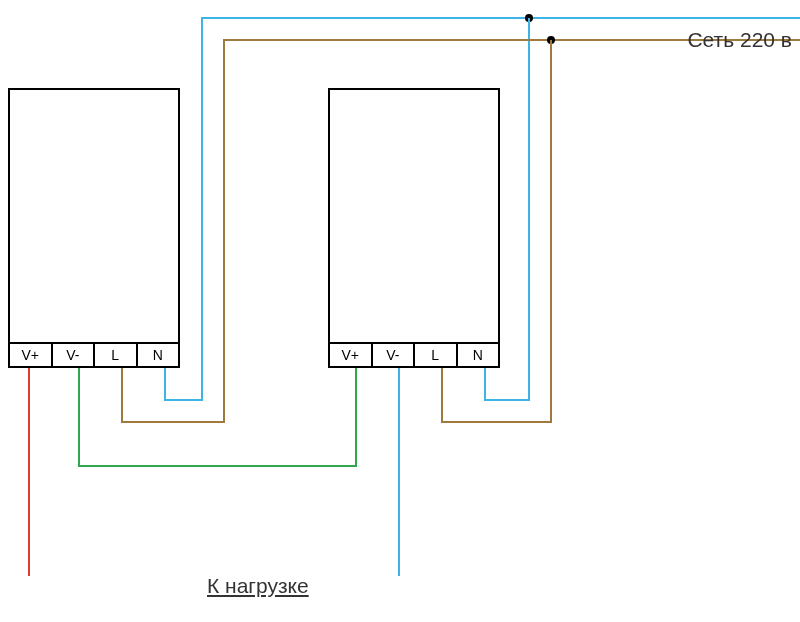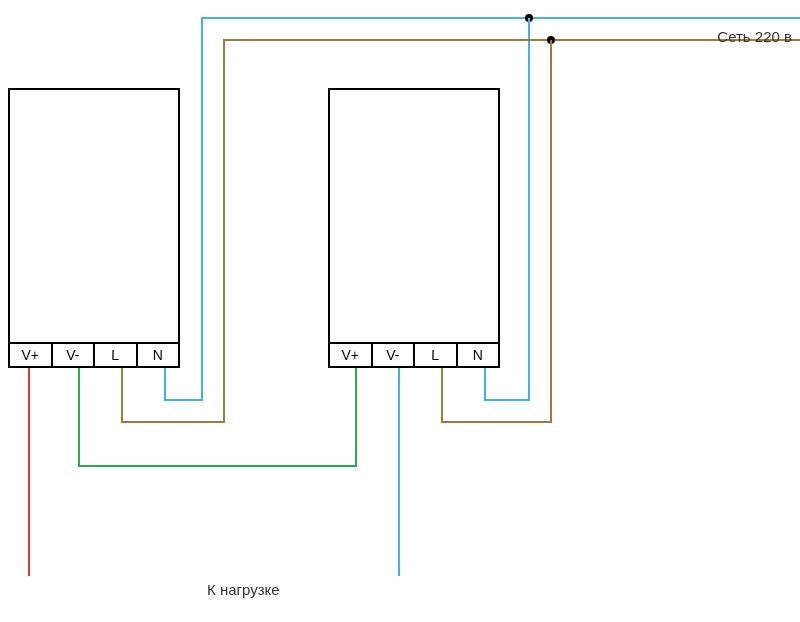--- a/index.html
+++ b/index.html
@@ -50,30 +50,31 @@
       align-items: center;
       justify-content: center;
       font-size: 14px;
       font-weight: normal;
     }
     .terminal:last-child {
       border-right: none;
     }
     .label {
       position: absolute;
-      font-size: 15px;
+      font-size: 21px;
       color: #333;
     }
     .label-mains {
       top: 28px;
       right: 8px;
     }
     .label-load {
       bottom: 24px;
       left: 207px;
+      text-decoration: underline;
     }
     svg.wires {
       position: absolute;
       top: 0;
       left: 0;
       width: 800px;
       height: 622px;
       pointer-events: none;
     }
     .wire {

